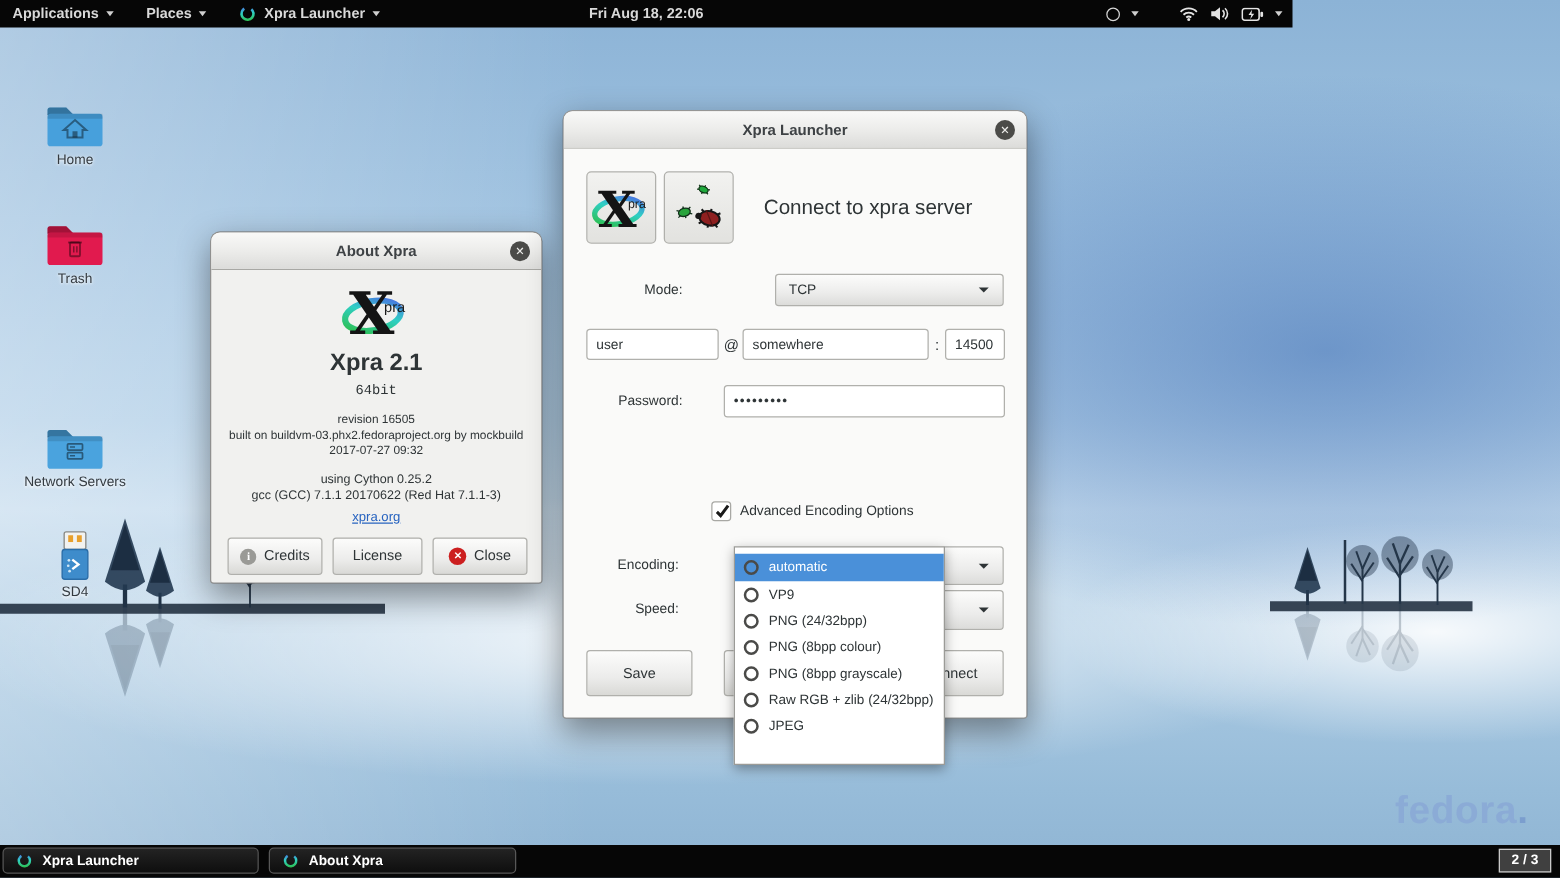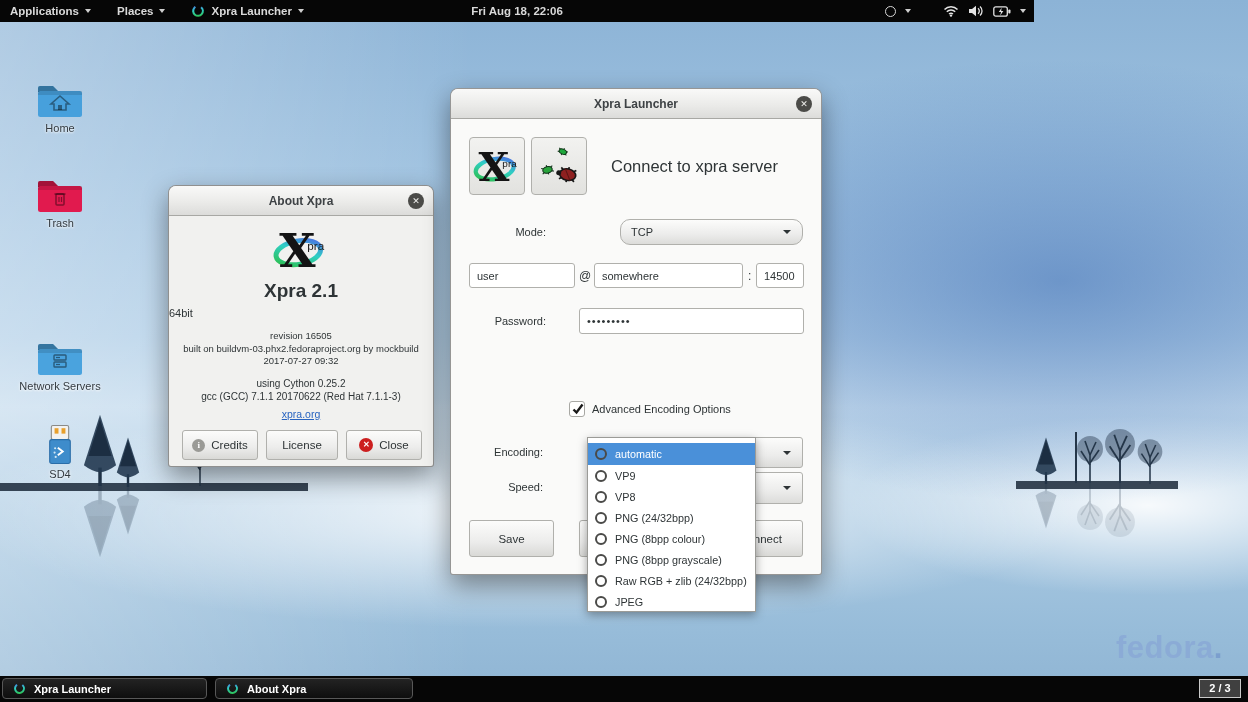--- a/index.html
+++ b/index.html
@@ -57,21 +57,21 @@
   .gcombo { background:linear-gradient(180deg,#fcfcfb 0%,#ececeb 60%,#dcdcda 100%);
     border:1px solid #b0b0ac; border-radius:3px; display:flex; align-items:center; cursor:default; }
   .gcombo .cval { flex:1; padding-left:10px; font-size:11px; color:#2e3436; }
   .gcombo .caret { border-top-color:#2e3436; border-left-width:4px; border-right-width:4px; border-top-width:4.5px; margin-right:11px; }
   .glabel { position:absolute; font-size:11px; color:#2e3436; text-align:right; }
 
   
   .about { left:168px; top:185px; width:266px; height:282px; background:#f1f1ef; z-index:20; }
   .about .logo { position:absolute; left:50%; top:36px; transform:translateX(-50%); }
   .about .appname { position:absolute; top:94px; width:100%; text-align:center; font-size:19px; font-weight:bold; color:#2e3436; }
-  .about .arch { position:absolute; top:121px; width:100%; text-align:left; font-size:11px; color:#2e3436; }
+  .about .arch { position:absolute; top:121px; width:100%; text-align:center; font-size:11px; color:#2e3436;font-family:Liberation Mono, monospace; }
   .about .blk1 { position:absolute; top:144px; width:100%; text-align:center; font-size:9.5px; line-height:12.5px; color:#2e3436; white-space:nowrap; }
   .about .blk2 { position:absolute; top:191px; width:100%; text-align:center; font-size:10px; line-height:13px; color:#2e3436; white-space:nowrap; }
   .about .weblink { position:absolute; top:222px; width:100%; text-align:center; font-size:10.5px; }
   .about .weblink span { color:#2864c0; text-decoration:underline; cursor:pointer; }
   .about .btnrow { position:absolute; top:244px; left:0; width:100%; }
   .about .gbtn { position:absolute; height:30px; }
   .ico-info { width:13px; height:13px; border-radius:50%; background:#9a9a96; color:#fff; font-size:9px; font-weight:bold; line-height:13px; text-align:center; font-family:"Liberation Serif",serif; }
   .ico-redx { width:14px; height:14px; border-radius:50%; background:#cc1f1f; color:#fff; font-size:8px; font-weight:bold; line-height:14px; text-align:center; }
 
   
@@ -300,21 +300,21 @@
         </svg>
     </div>
     <div class="iconbtn" style="left:80px; top:48px;">
       <svg width="46" height="46" viewBox="0 0 48 48">
           <use href="#bugsIcon"></use>
         </svg>
     </div>
     <div class="heading">Connect to xpra server</div>
 
     <div class="glabel" style="left:0; top:137px; width:95px;">Mode:</div>
-    <div class="gcombo" style="position:absolute; left:169px; top:130px; width:183px; height:26px;border-radius:10px;">
+    <div class="gcombo" style="position:absolute; left:169px; top:130px; width:183px; height:26px;">
       <span class="cval">TCP</span>
       <span class="caret"></span>
     </div>
 
     <input class="gentry" style="left: 18px; top: 174px; width: 106px; height: 25px;" value="user">
     <span class="sym" style="left:128px; top:180px;">@</span>
     <input class="gentry" style="left: 143px; top: 174px; width: 149px; height: 25px;" value="somewhere">
     <span class="sym" style="left:297px; top:180px;">:</span>
     <input class="gentry" style="left: 305px; top: 174px; width: 48px; height: 25px;" value="14500">
 
@@ -352,24 +352,20 @@
   </div>
 
   <div class="popup">
     <div class="popt selected">
         <span class="radio"></span>
         <span>automatic</span>
       </div>
     <div class="popt">
         <span class="radio"></span>
         <span>VP9</span>
-      </div>
-    <div class="popt">
-        <span class="radio"></span>
-        <span>VP8</span>
       </div>
     <div class="popt">
         <span class="radio"></span>
         <span>PNG (24/32bpp)</span>
       </div>
     <div class="popt">
         <span class="radio"></span>
         <span>PNG (8bpp colour)</span>
       </div>
     <div class="popt">

